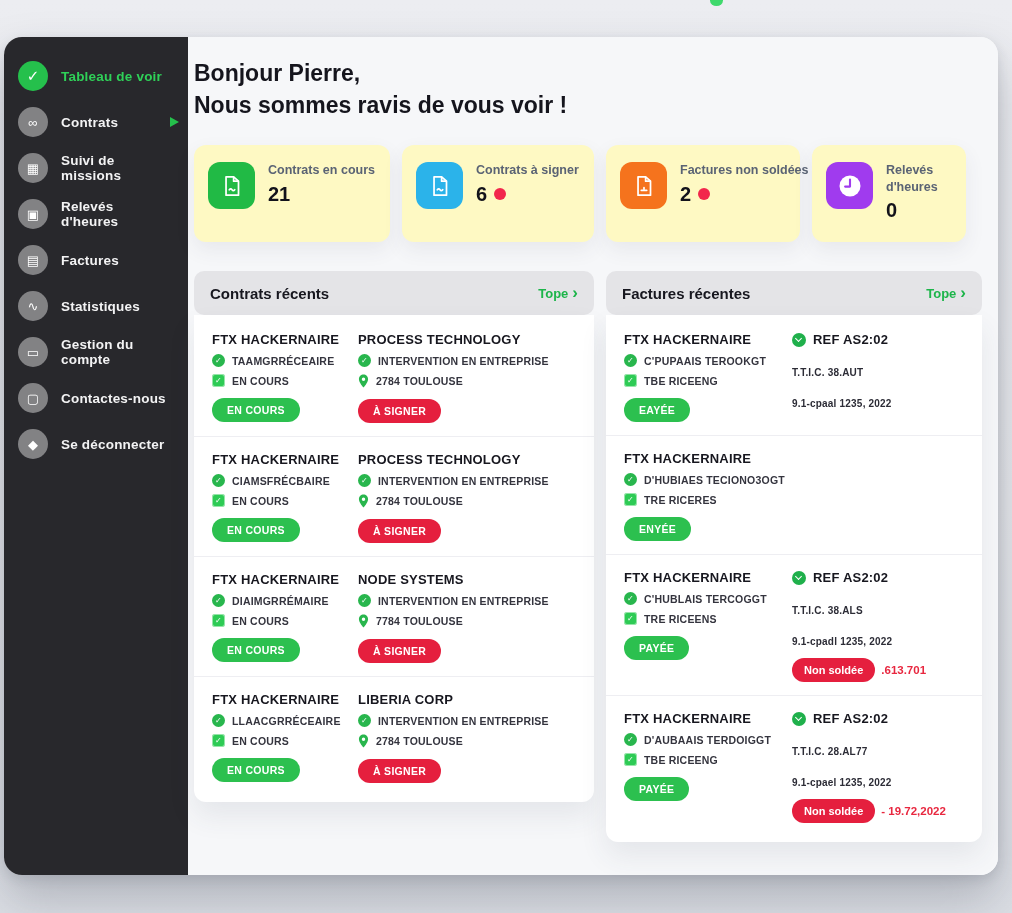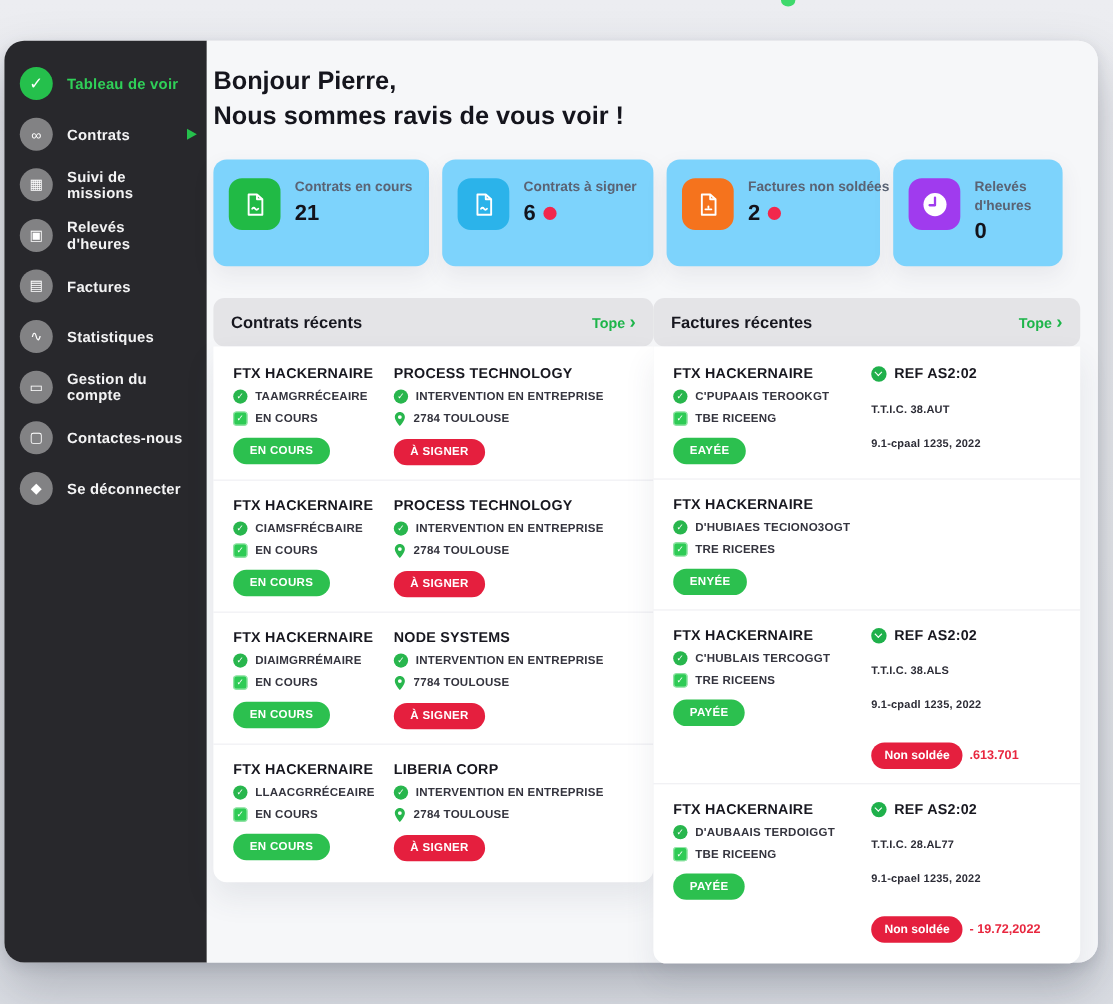--- a/index.html
+++ b/index.html
@@ -17,31 +17,31 @@
     color:#fff;font-size:13px;flex:none}
   .nav-item.active .nav-ic{background:#25c04c;font-size:15px}
   .nav-label{color:#f3f3f4;font-size:13.5px;font-weight:700;letter-spacing:.2px}
   .nav-item.active .nav-label{color:#2fd058}
   .nav-arrow{position:absolute;right:9px;width:0;height:0;border-left:9px solid #25c04c;border-top:5px solid transparent;border-bottom:5px solid transparent}
   
   .main{position:absolute;left:184px;top:0;right:0;bottom:0;background:#f6f7f9;border-radius:0 18px 18px 0;padding:21px 16px 0 6px}
   .greet{font-size:23px;font-weight:700;color:#15151d;line-height:1.38}
   
   .cards{display:flex;gap:12px;margin-top:24px}
-  .card{background:#7dd3fc;border-radius:12px;box-shadow:0 8px 20px rgba(60,66,86,.08);padding:17px 14px;display:flex;gap:13px;
+  .card{background:#fef9c3;border-radius:12px;box-shadow:0 8px 20px rgba(60,66,86,.08);padding:17px 14px;display:flex;gap:13px;
     align-items:flex-start;height:97px}
   .card:nth-child(1){width:196px}.card:nth-child(2){width:192px}.card:nth-child(3){width:194px}.card:nth-child(4){width:154px}
   .card-ic{width:47px;height:47px;border-radius:12px;flex:none;display:flex;align-items:center;justify-content:center}
   .c-green{background:#21ba45}.c-blue{background:#2bb3ea}.c-orange{background:#f5731d}.c-purple{background:#a03bee}
   .card-label{font-size:12.5px;color:#5a6374;font-weight:600;line-height:1.3;white-space:nowrap}
   .card.wrap .card-label{white-space:normal}
   .card-value{font-size:20px;font-weight:700;color:#13131b;margin-top:4px;display:flex;align-items:center;gap:7px}
   .alert-dot{width:12px;height:12px;border-radius:50%;background:#f2274c}
   
-  .panels{display:flex;gap:0;margin-top:29px}
+  .panels{display:flex;gap:12px;margin-top:29px}
   .panel-left{width:400px}.panel-right{flex:1}
   .panel-head{height:44px;background:#e4e4e7;border-radius:10px;display:flex;align-items:center;justify-content:space-between;padding:0 16px}
   .panel-title{font-size:15px;font-weight:700;color:#17171f}
   .see-all{display:flex;align-items:center;gap:4px;color:#1db54a;font-weight:700;font-size:13px;cursor:pointer}
   .chev::after{content:"›";font-size:17px;line-height:.8;font-weight:700}
   .panel-body{background:#fff;border-radius:0 0 12px 12px;box-shadow:0 14px 28px rgba(60,66,86,.09);padding:2px 0 6px}
   .row{display:grid;padding:15px 18px 13px;border-bottom:1px solid #eeeef2}
   .row:last-child{border-bottom:none}
   .panel-left .row{grid-template-columns:146px 1fr}
   .panel-right .row{grid-template-columns:1fr 172px}
@@ -53,21 +53,21 @@
     box-shadow:inset 0 0 0 1px rgba(255,255,255,.5)}
   .ic-cb::after{content:"✓";font-size:8px;font-weight:700}
   .ic-pin{flex:none;display:flex}
   .pill{display:inline-block;margin-top:11px;padding:6px 15px;border-radius:13px;font-size:10.5px;font-weight:700;color:#fff;letter-spacing:.3px}
   .pill-green{background:#2cc04f}
   .pill-red{background:#e51f3e}
   .ref-line{display:flex;gap:7px;align-items:flex-end}
   .ic-chev{width:14px;height:14px;border-radius:50%;background:#1fb04b;position:relative;flex:none}
   .ic-chev::after{content:"";position:absolute;left:4px;top:3px;width:4px;height:4px;border-right:1.6px solid #fff;border-bottom:1.6px solid #fff;transform:rotate(45deg)}
   .plain{font-size:10px;font-weight:600;color:#2c2c36;margin-top:20px;letter-spacing:.2px}
-  .unpaid{margin-top:28px;display:flex;align-items:center;gap:6px}
+  .unpaid{margin-top:11px;display:flex;align-items:center;gap:6px}
   .pill-sm{margin-top:0;padding:6px 12px;font-size:11px;letter-spacing:0}
   .amount{color:#e8273f;font-weight:700;font-size:11.5px}
 </style>
 </head>
 <body>
 
 <div class="stage">
   <div class="top-dot"></div>
   <div class="window">
 

